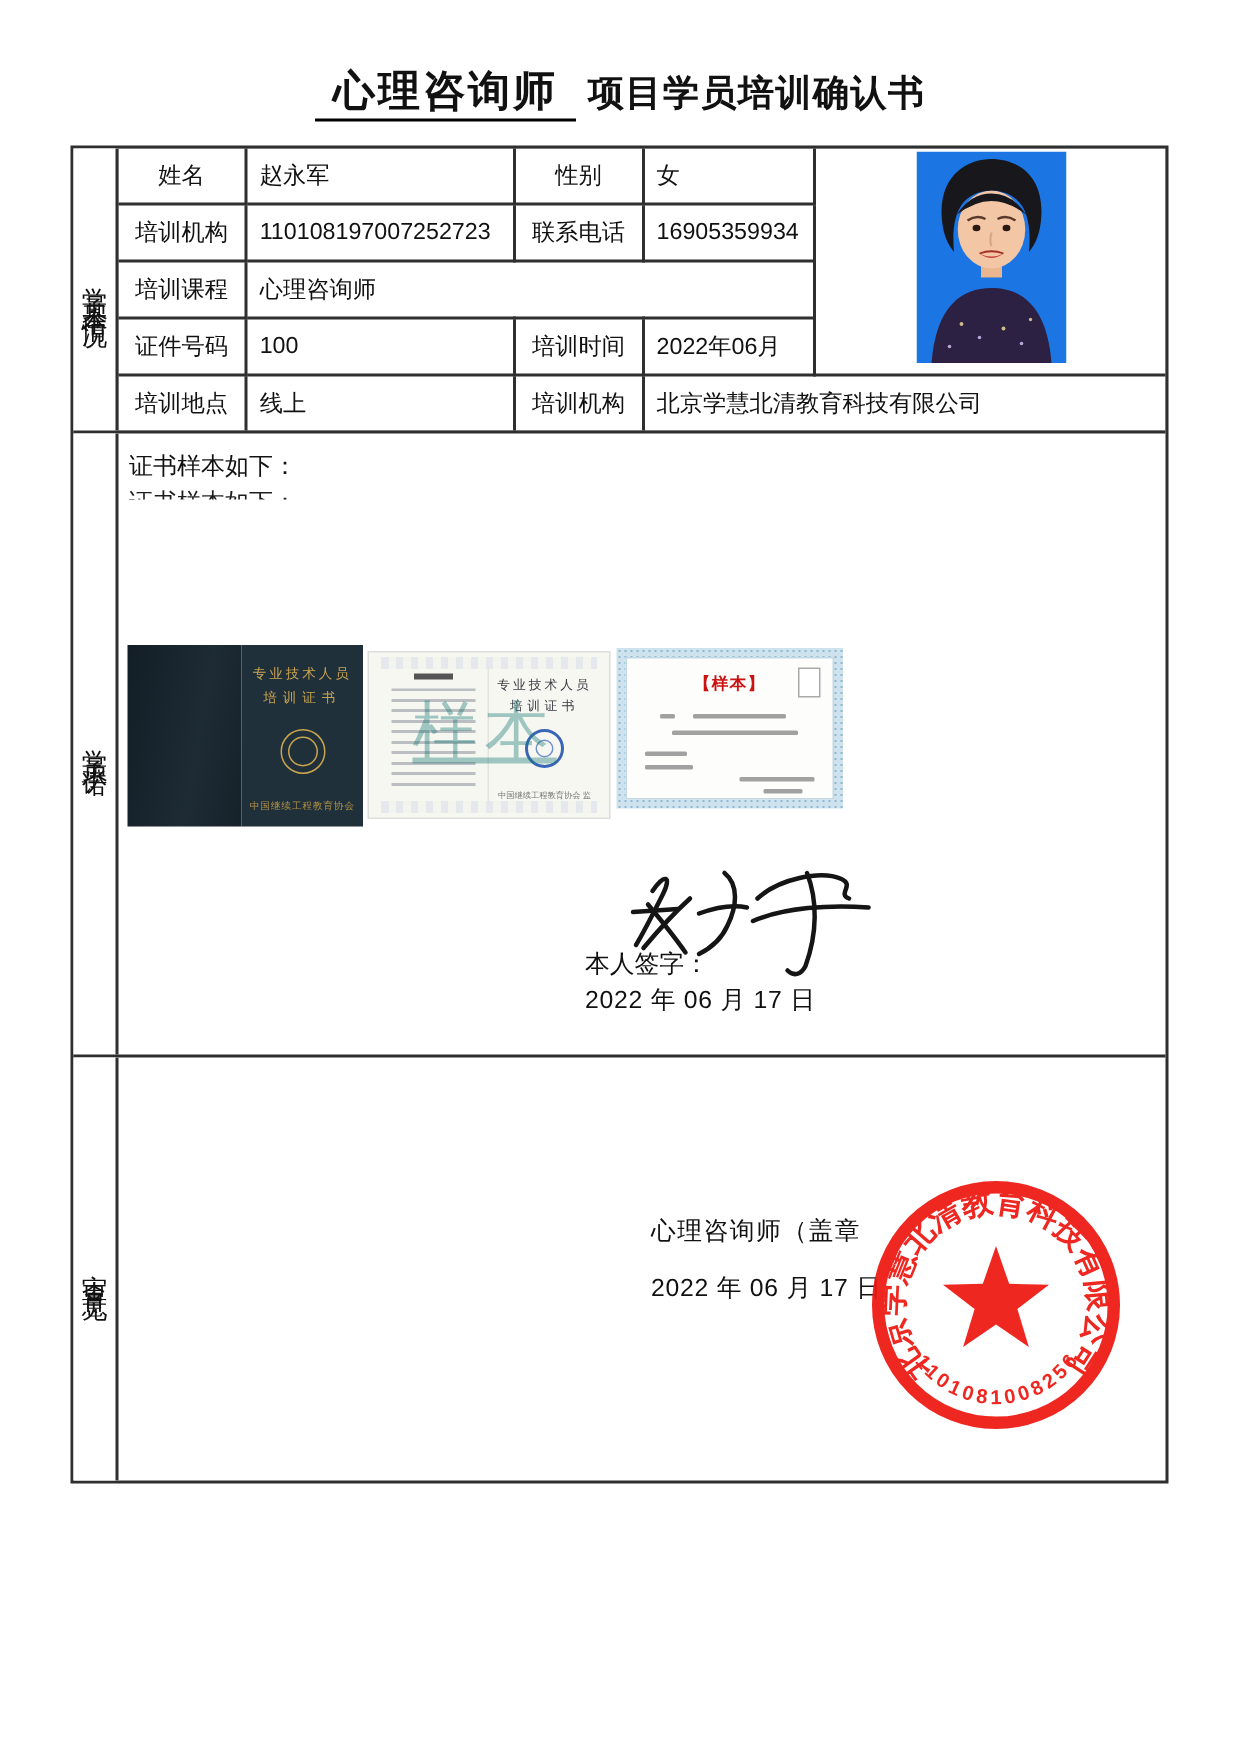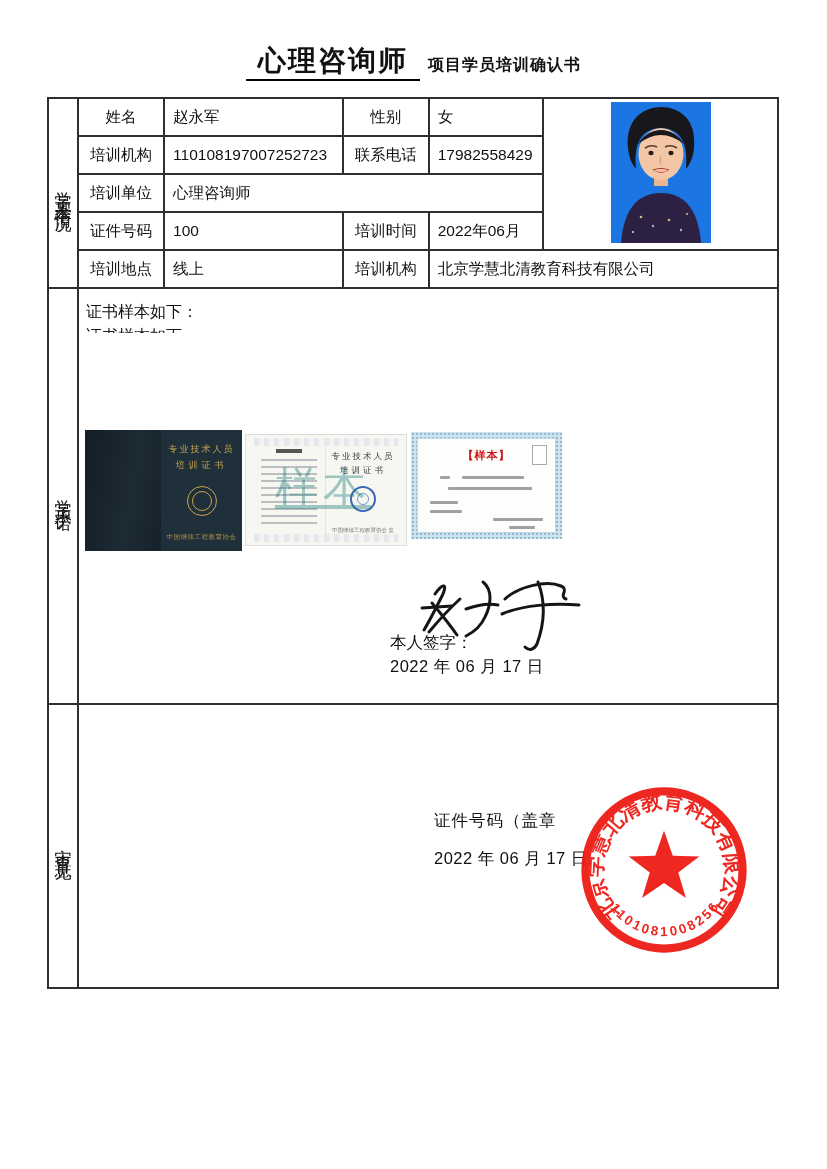--- a/index.html
+++ b/index.html
@@ -3,21 +3,21 @@
 <meta charset="utf-8">
 <style>
   * { margin:0; padding:0; box-sizing:border-box; }
   html,body { background:#fff; }
   body { font-family:"Liberation Sans","DejaVu Sans",sans-serif; color:#111; }
   .page { position:relative; width:827px; height:1169px; background:#fff; overflow:hidden; }
 
   
   .title { position:absolute; top:42px; left:0; right:0; text-align:center; white-space:nowrap; }
   .title .program { font-size:28px; font-weight:bold; border-bottom:2.5px solid #000; padding:0 12px 3px; letter-spacing:2px; }
-  .title .suffix  { font-size:16px; font-weight:600; margin-left:8px; letter-spacing:1px; }
+  .title .suffix  { font-size:24px; font-weight:600; margin-left:8px; letter-spacing:1px; }
 
   
   .doc-table { position:absolute; left:47px; top:97px; width:732px; height:892px; border:2px solid #2f2f2f; display:flex; flex-direction:column; }
   .sec { display:flex; }
   .sec + .sec { border-top:2px solid #2f2f2f; }
   .sec-label { width:30px; border-right:2px solid #2f2f2f; display:flex; align-items:center; justify-content:center; background:#fff; }
   .sec-label span { writing-mode:vertical-lr; text-orientation:upright; font-size:17px; letter-spacing:5px; color:#111; }
   .sec-content { flex:1; position:relative; overflow:hidden; }
 
   #sec-basic { height:188px; }
@@ -138,24 +138,24 @@
                 <path d="M50 54 q-1.5 6 0 9" stroke="#d8a684" stroke-width="1.4" fill="none"></path>
                 <path d="M42 68 q8 6 16 0 q-8 4 -16 0 Z" fill="#c5453d"></path>
                 <path d="M42 68 q8 -3 16 0" stroke="#a33029" stroke-width="1.2" fill="none"></path>
               </svg>
             </td>
           </tr>
           <tr>
             <td class="lab">培训机构</td>
             <td class="val">110108197007252723</td>
             <td class="lab">联系电话</td>
-            <td class="val">17982558429</td>
-          </tr>
-          <tr>
-            <td class="lab">培训单位</td>
+            <td class="val">16905359934</td>
+          </tr>
+          <tr>
+            <td class="lab">培训课程</td>
             <td class="val" colspan="3">心理咨询师</td>
           </tr>
           <tr>
             <td class="lab">证件号码</td>
             <td class="val">100</td>
             <td class="lab">培训时间</td>
             <td class="val">2022年06月</td>
           </tr>
           <tr>
             <td class="lab">培训地点</td>
@@ -237,21 +237,21 @@
         <div class="sign-label">本人签字：</div>
         <div class="sign-date">2022 年 06 月 17 日</div>
       </div>
     </div>
 
     <div class="sec" id="sec-review">
       <div class="sec-label">
         <span>审查意见</span>
       </div>
       <div class="sec-content">
-        <div class="unit-label">证件号码（盖章</div>
+        <div class="unit-label">心理咨询师（盖章</div>
         <div class="review-date">2022 年 06 月 17 日</div>
 
         <svg class="stamp" width="186" height="186" viewBox="0 0 180 180">
           <defs>
             <path id="arcTop" d="M 47.6 132.4 A 60 60 0 1 1 132.4 132.4" fill="none"></path>
             <path id="arcBot" d="M 37.6 126.7 A 64 64 0 0 0 142.4 126.7" fill="none"></path>
           </defs>
           <circle cx="90" cy="90" r="76" fill="none" stroke="#ee1711" stroke-width="8"></circle>
           <polygon fill="#ee1711" points="90,52 98.5,76.3 124.2,76.9 103.8,92.5 111.2,117.1 90,102.5 68.8,117.1 76.2,92.5 55.8,76.9 81.5,76.3"></polygon>
           <text font-size="20" font-weight="bold" fill="#ee1711">

